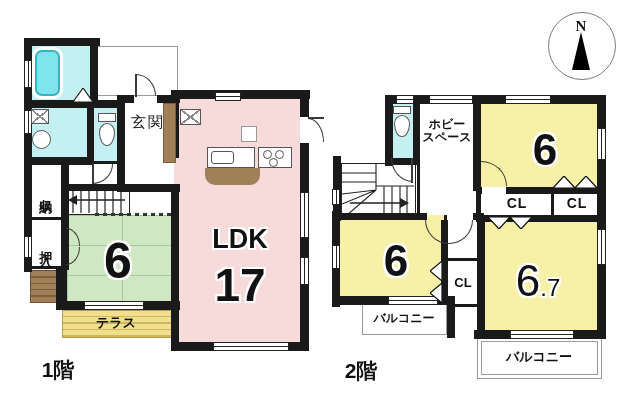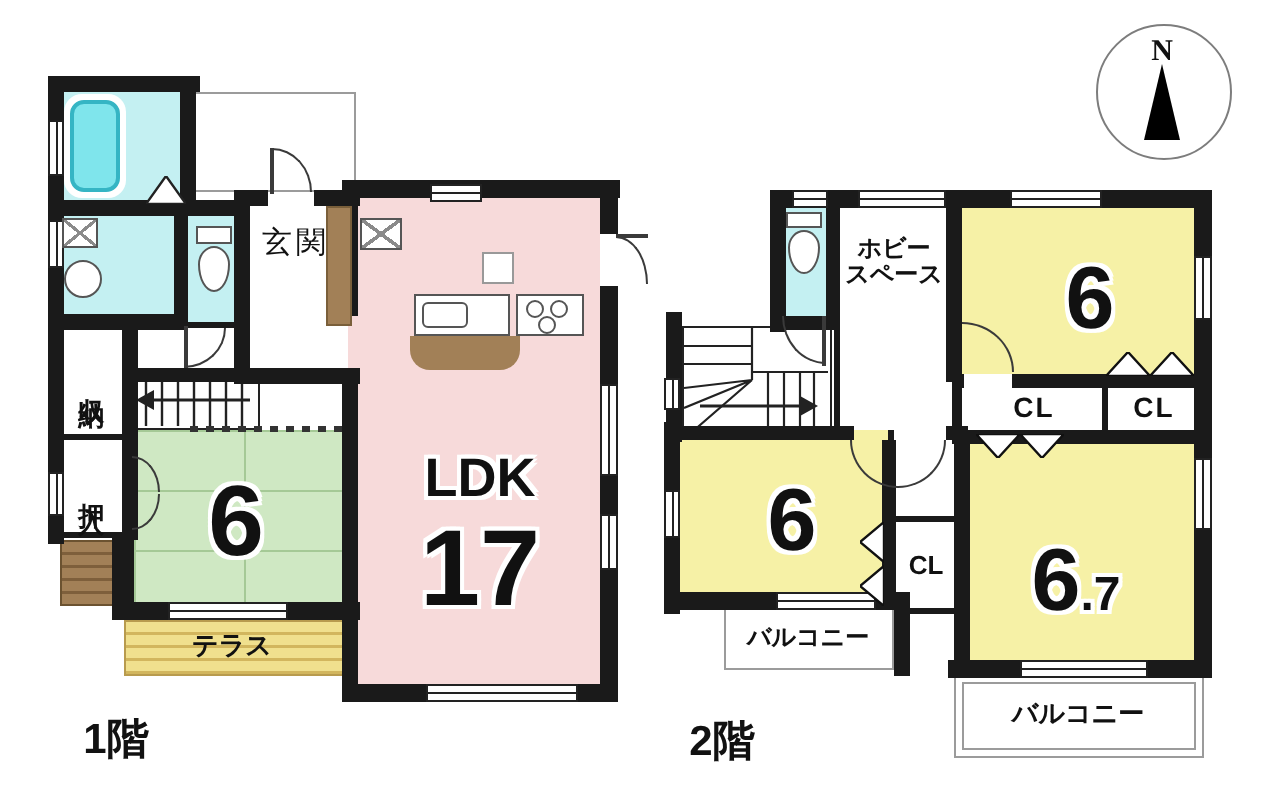--- a/index.html
+++ b/index.html
@@ -130,21 +130,21 @@
       <div class="burner" style="left:4px;top:2px;"></div>
       <div class="burner" style="left:16px;top:2px;"></div>
       <div class="burner" style="left:10px;top:10px;"></div>
     </div>
     <div class="abs" style="left:205px;top:168px;width:55px;height:17px;background:#a28057;border-radius:0 0 10px 10px;"></div>
 
     <div class="lbl" style="left:148px;top:122px;font-size:15px;letter-spacing:2px;font-weight:normal;">玄関</div>
     <div class="lbl vtext" style="left:45px;top:191px;font-size:13px;font-weight:bold;">収納</div>
     <div class="lbl vtext" style="left:45px;top:243px;font-size:13px;font-weight:bold;">押入</div>
     <div class="lbl halo" style="left:240px;top:240px;font-size:27px;font-weight:bold;">LDK</div>
-    <div class="lbl halo" style="left:240px;top:285px;font-size:54px;font-weight:bold;text-align:center;">17</div>
+    <div class="lbl halo" style="left:240px;top:285px;font-size:46px;font-weight:bold;text-align:center;">17</div>
     <div class="lbl halo" style="left:118px;top:261px;font-size:50px;font-weight:bold;">6</div>
     <div class="lbl" style="left:116px;top:323px;font-size:13px;font-weight:bold;">テラス</div>
     <div class="lbl" style="left:58px;top:370px;font-size:21px;font-weight:bold;">1階</div>
   </div>
 
   <div>
 
     <div class="rm c-cyan" style="left:390px;top:98px;width:30px;height:65px;"></div>
     <div class="rm" style="left:417px;top:98px;width:62px;height:122px;background:#fff;border-bottom:none;"></div>
     <div class="rm c-yellow" style="left:476px;top:98px;width:128px;height:95px;"></div>
@@ -211,21 +211,21 @@
 
     <div class="fix" style="left:393px;top:106px;width:18px;height:8px;"></div>
     <div class="fix" style="left:394px;top:115px;width:16px;height:22px;border-radius:50% 50% 50% 50% / 40% 40% 60% 60%;"></div>
 
     <div class="lbl" style="left:447px;top:131px;font-size:12px;font-weight:bold;">
       <div>ホビー</div>
       <div>スペース</div>
     </div>
     <div class="lbl halo" style="left:545px;top:150px;font-size:44px;font-weight:bold;">6</div>
     <div class="lbl halo" style="left:396px;top:261px;font-size:44px;font-weight:bold;">6</div>
-    <div class="lbl halo" style="left:538px;top:291px;font-weight:bold;">
+    <div class="lbl halo" style="left:538px;top:281px;font-weight:normal;">
       <span style="font-size:44px;">6</span><span style="font-size:24px;">.7</span>
     </div>
     <div class="lbl" style="left:517px;top:204px;font-size:14px;font-weight:bold;letter-spacing:1px;">CL</div>
     <div class="lbl" style="left:577px;top:204px;font-size:14px;font-weight:bold;letter-spacing:1px;">CL</div>
     <div class="lbl" style="left:463px;top:283px;font-size:13px;font-weight:bold;">CL</div>
     <div class="lbl" style="left:404px;top:319px;font-size:12px;font-weight:bold;">バルコニー</div>
     <div class="lbl" style="left:539px;top:357px;font-size:13px;font-weight:bold;">バルコニー</div>
     <div class="lbl" style="left:361px;top:371px;font-size:21px;font-weight:bold;">2階</div>
   </div>
 

